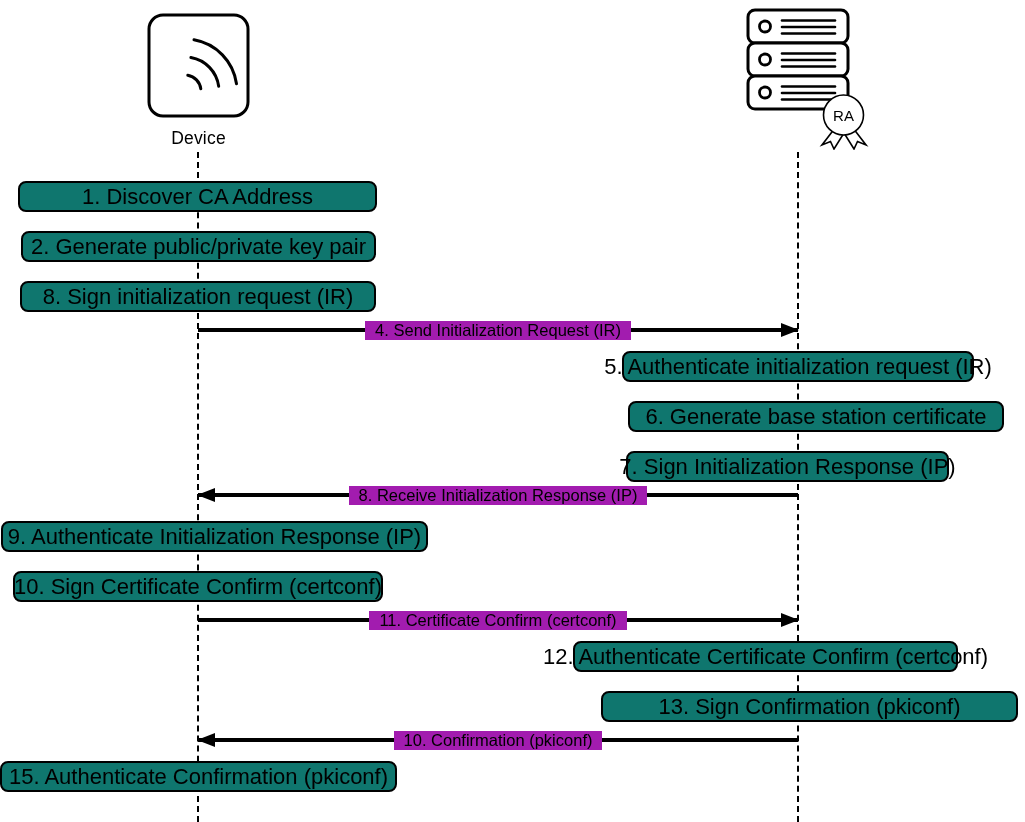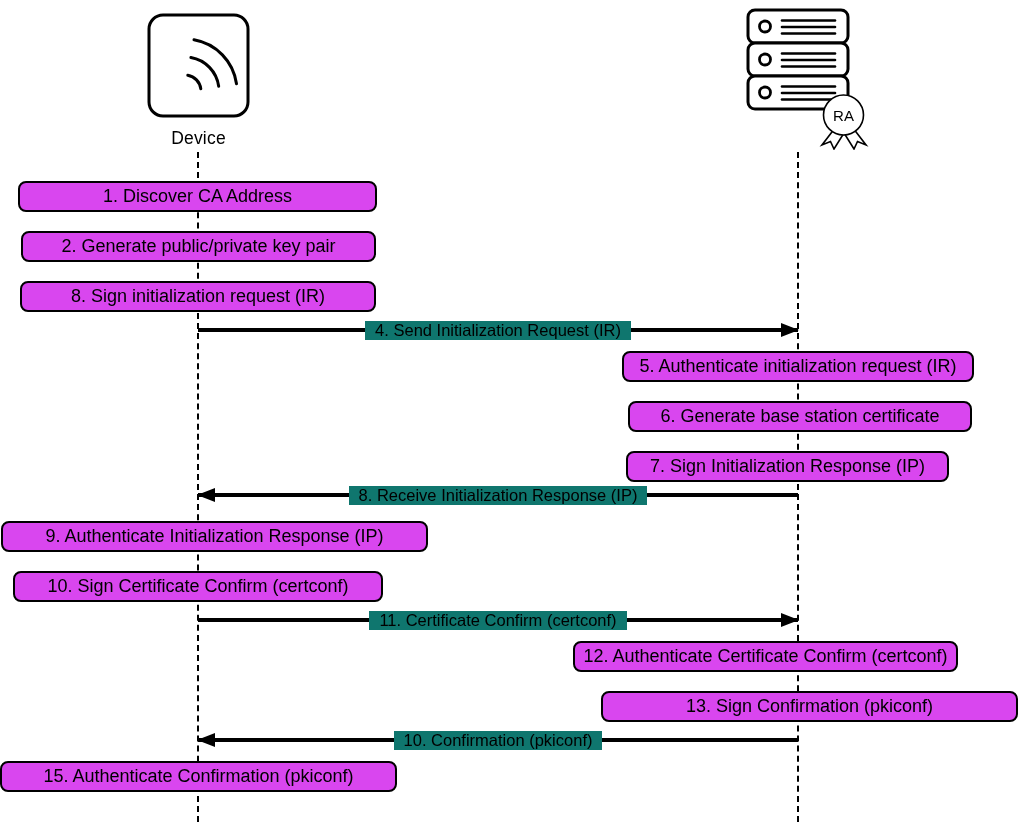--- a/index.html
+++ b/index.html
@@ -20,40 +20,40 @@
     position:absolute;
     text-align:center;
     font-size:17.5px;
     letter-spacing:.2px;
   }
   .icon-abs{position:absolute;}
   .step-box{
     position:absolute;
     height:31px;
     box-sizing:border-box;
-    background:#d946ef;
+    background:#0f766e;
     border:2px solid #000;
     border-radius:8px;
     display:flex;align-items:center;justify-content:center;
-    font-size:18px;
+    font-size:22px;
     white-space:nowrap;
     z-index:3;
   }
   .arrow{
     position:absolute;
     left:198px;width:600px;height:30px;
     display:flex;align-items:center;
     z-index:2;
   }
   .seg{flex:1;height:3.5px;background:#000;}
   .arrow-label{
     padding:0 10px;
     font-size:16.5px;
     white-space:nowrap;
-    background:#0f766e;
+    background:#a21caf;
   }
   .head{
     position:absolute;top:50%;transform:translateY(-50%);
     width:0;height:0;
     border-top:7px solid transparent;
     border-bottom:7px solid transparent;
   }
   .head.right{right:-1px;border-left:18px solid #000;}
   .head.left{left:-1px;border-right:18px solid #000;}
 </style>
@@ -108,21 +108,21 @@
   </svg>
 
   <div class="step-box" style="left:18px;top:181px;width:359px">1. Discover CA Address</div>
   <div class="step-box" style="left:21px;top:231px;width:355px">2. Generate public/private key pair</div>
   <div class="step-box" style="left:20px;top:281px;width:356px">8. Sign initialization request (IR)</div>
   <div class="step-box" style="left:1px;top:521px;width:427px">9. Authenticate Initialization Response (IP)</div>
   <div class="step-box" style="left:13px;top:571px;width:370px">10. Sign Certificate Confirm (certconf)</div>
   <div class="step-box" style="left:0px;top:761px;width:397px">15. Authenticate Confirmation (pkiconf)</div>
 
   <div class="step-box" style="left:622px;top:351px;width:352px">5. Authenticate initialization request (IR)</div>
-  <div class="step-box" style="left:628px;top:401px;width:344px">6. Generate base station certificate</div>
+  <div class="step-box" style="left:628px;top:401px;width:376px">6. Generate base station certificate</div>
   <div class="step-box" style="left:626px;top:451px;width:323px">7. Sign Initialization Response (IP)</div>
   <div class="step-box" style="left:573px;top:641px;width:385px">12. Authenticate Certificate Confirm (certconf)</div>
   <div class="step-box" style="left:601px;top:691px;width:417px">13. Sign Confirmation (pkiconf)</div>
 
   <div class="arrow" style="top:315px">
     <div class="seg"></div>
     <span class="arrow-label">4. Send Initialization Request (IR)</span>
     <div class="seg"></div>
     <div class="head right"></div>
   </div>

